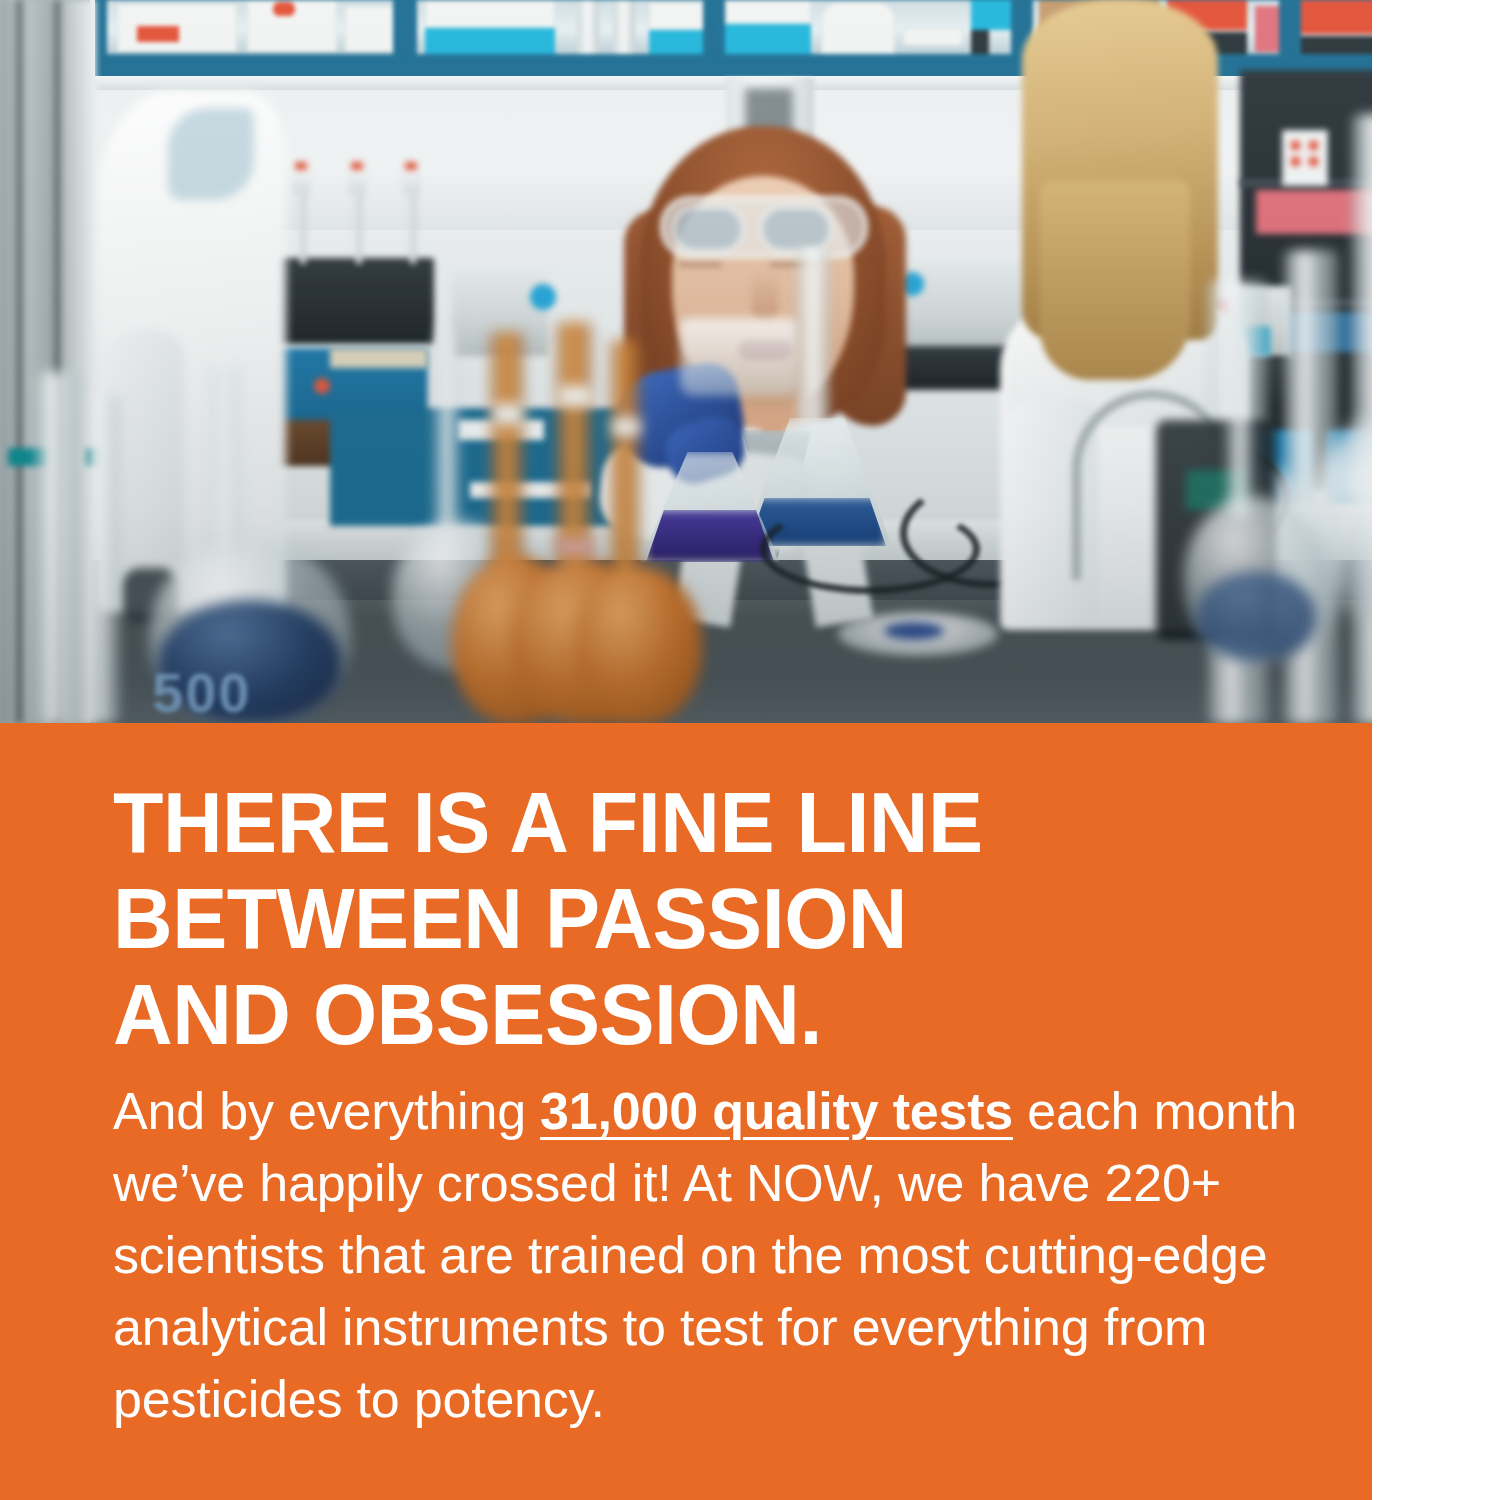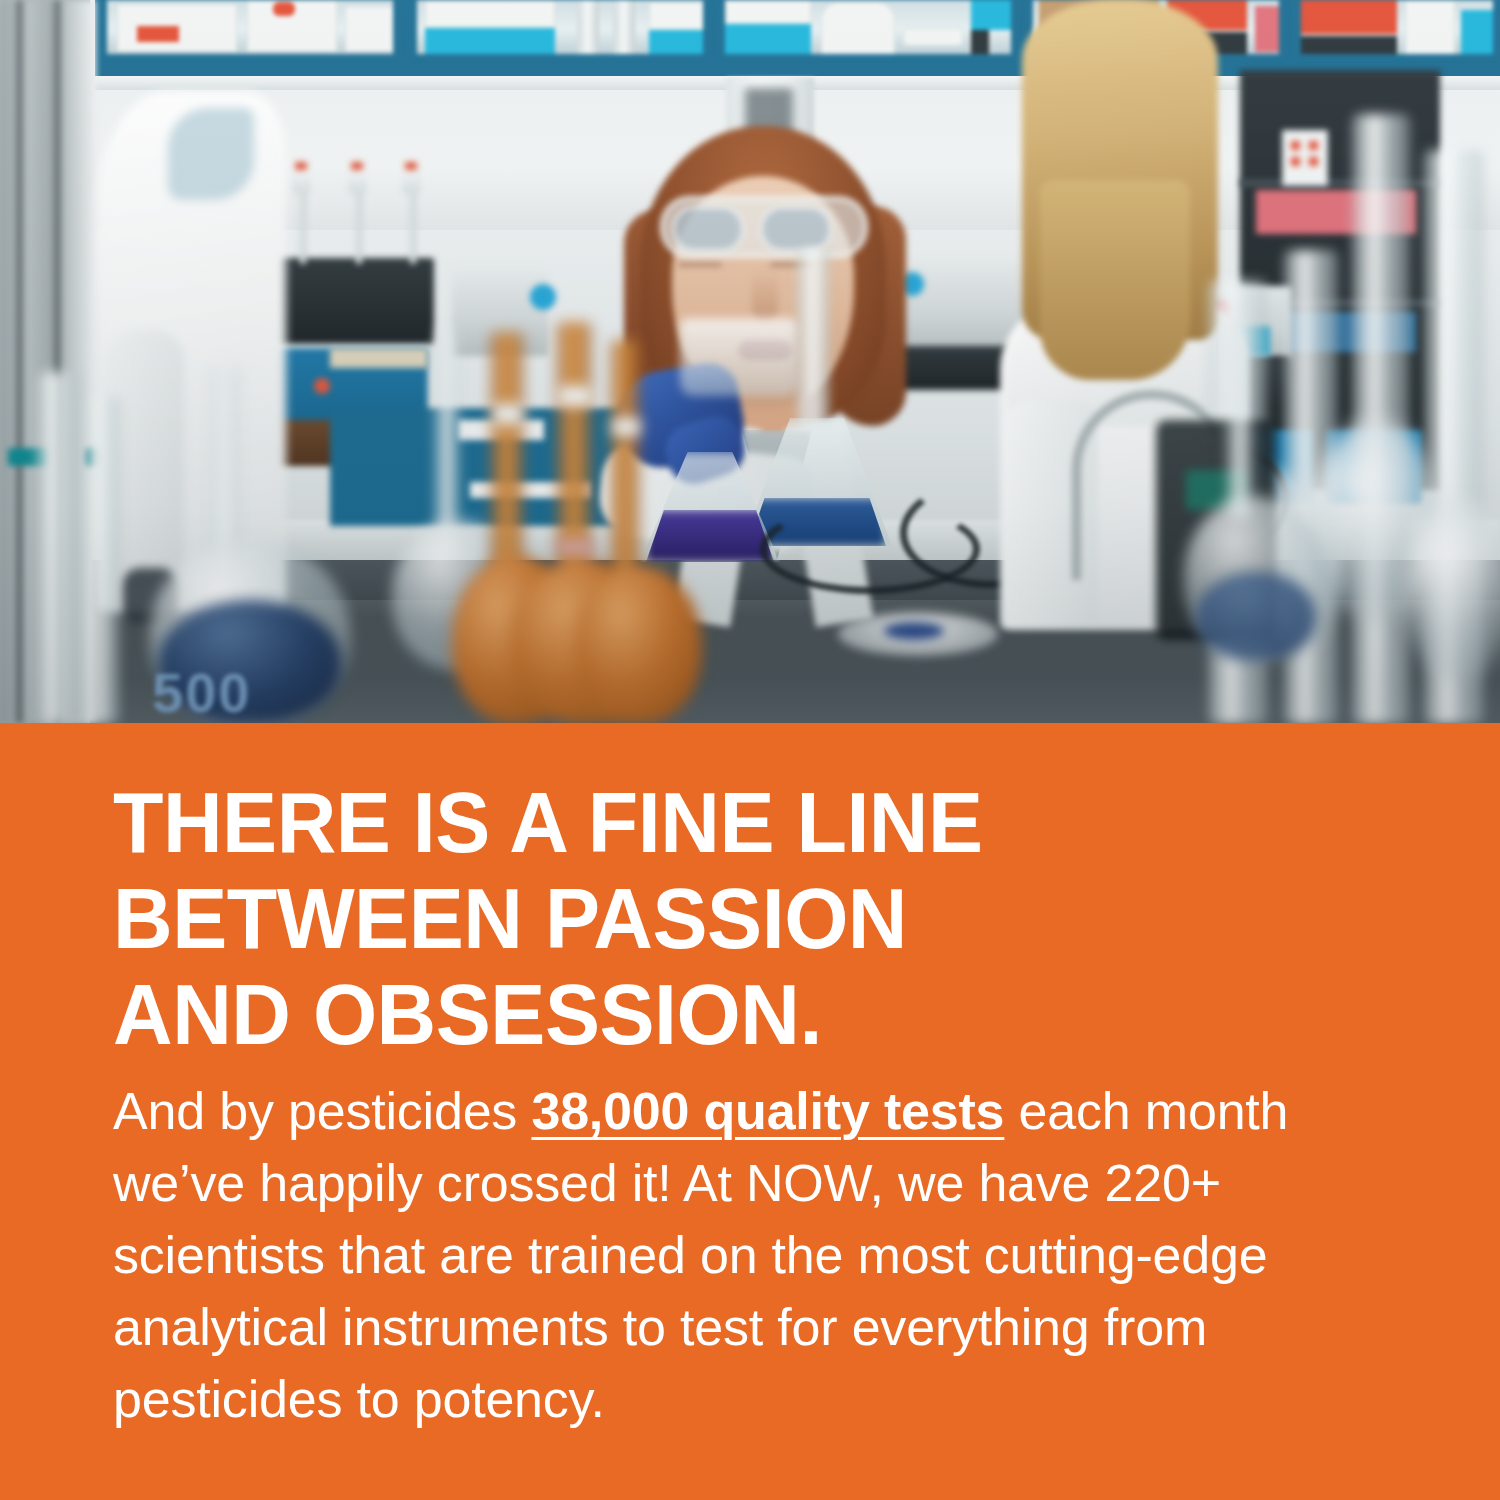--- a/index.html
+++ b/index.html
@@ -7,21 +7,21 @@
   html, body {
     width: 1500px;
     height: 1500px;
     overflow: hidden;
     background: #ffffff;
     font-family: "Liberation Sans", sans-serif;
   }
 
   #poster {
     position: relative;
-    width: 1500px;
+    width: 1372px;
     height: 1500px;
     overflow: hidden;
   }
 
   
   #photo {
     position: absolute;
     left: 0; top: 0;
     width: 1500px;
     height: 723px;
@@ -598,17 +598,17 @@
 
     <div id="photo-tone"></div>
   </div>
 
   <div id="panel">
 
     <div id="headline">THERE IS A FINE LINE
 BETWEEN PASSION
 AND OBSESSION.</div>
 
-    <p id="body-copy"><span>And by pesticides </span><span class="hl">38,000 quality tests</span><span> each month we’ve happily crossed it! At NOW, we have 220+ scientists that are trained on the most cutting-edge analytical instruments to test for everything from pesticides to potency.</span></p>
+    <p id="body-copy"><span>And by everything </span><span class="hl">31,000 quality tests</span><span> each month we’ve happily crossed it! At NOW, we have 220+ scientists that are trained on the most cutting-edge analytical instruments to test for everything from pesticides to potency.</span></p>
 
   </div>
 
 </div>
 
 </body></html>

